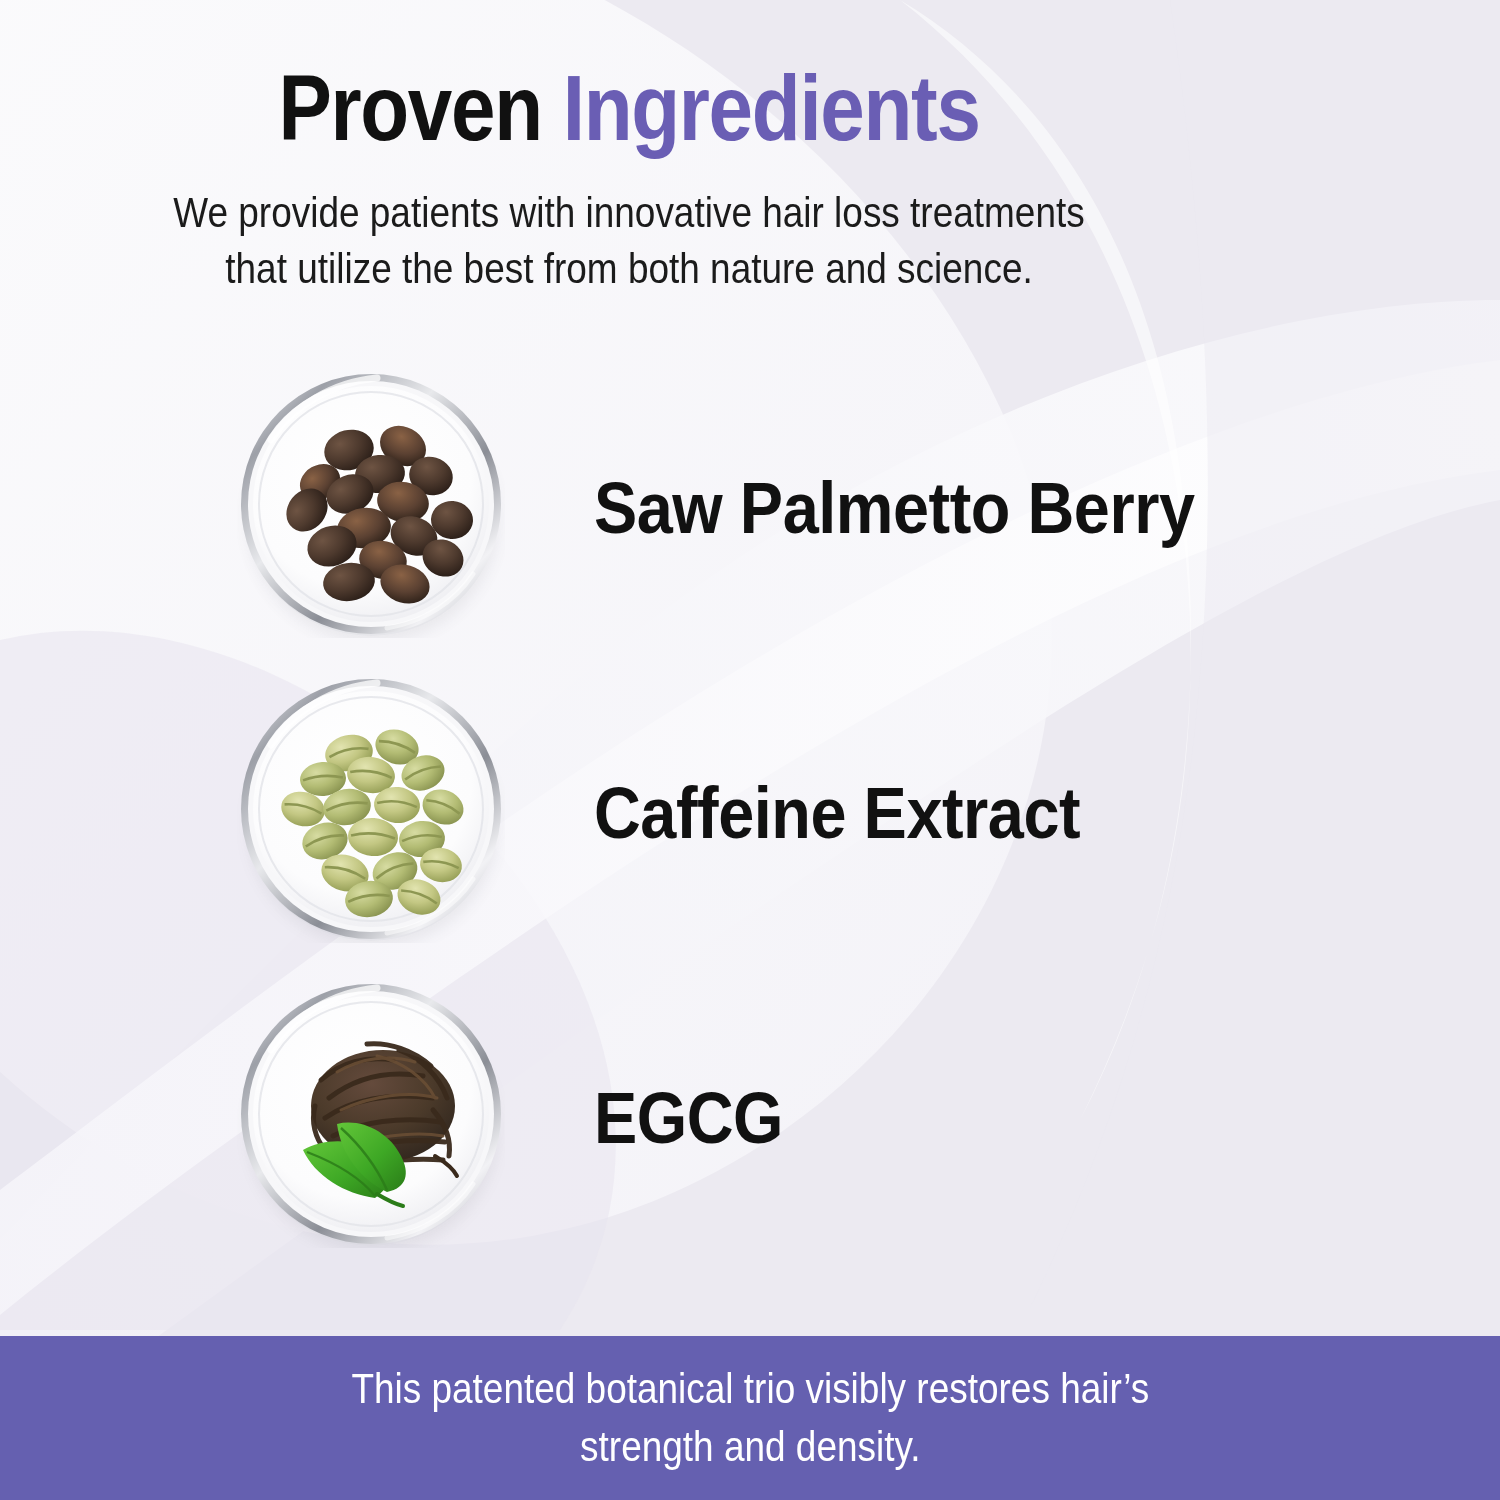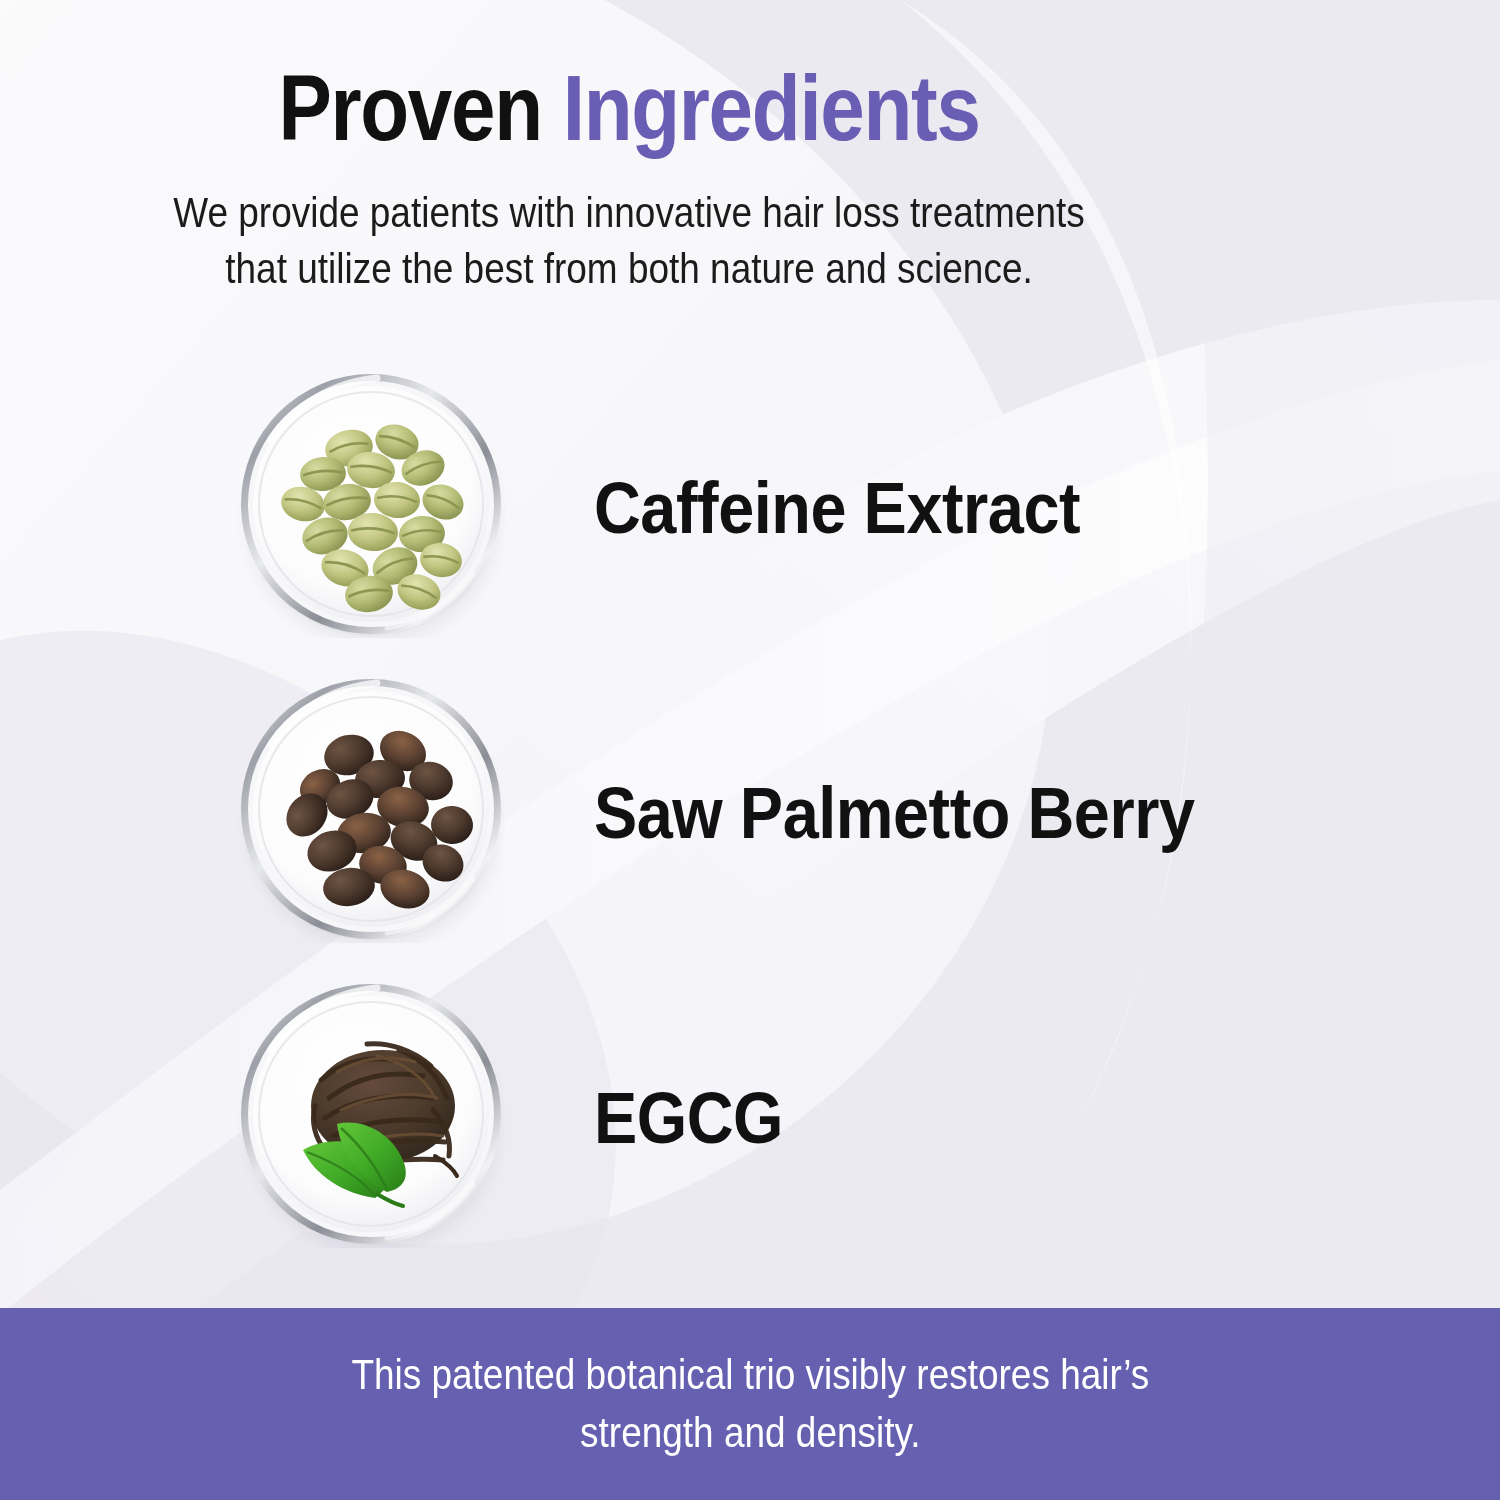--- a/index.html
+++ b/index.html
@@ -103,21 +103,21 @@
     transform-origin: left center;
     margin-left: 72px;
   }
 
   
   .banner {
     position: absolute;
     left: 0;
     bottom: 0;
     width: 1500px;
-    height: 192px;
+    height: 164px;
     background: #6560B0;
     z-index: 6;
     display: flex;
     align-items: center;
     justify-content: center;
   }
   .banner-text {
     margin: 0;
     text-align: center;
     color: #ffffff;
@@ -170,138 +170,20 @@
     </svg>
   </div>
 
   <div class="header">
     <h1 class="page-title"><span class="title-part-1">Proven </span><span class="title-part-2">Ingredients</span></h1>
     <p class="subtitle">We provide patients with innovative hair loss treatments
 that utilize the best from both nature and science.</p>
   </div>
 
   <div class="rows">
-
-    <div class="row">
-      <div class="dish-wrap">
-        <div class="dish">
-          <svg viewBox="0 0 268 268" width="268" height="268" xmlns="http://www.w3.org/2000/svg">
-            <defs>
-              <radialGradient id="d2fill" cx="45%" cy="38%" r="66%">
-                <stop offset="0%" stop-color="#FFFFFF"></stop>
-                <stop offset="72%" stop-color="#FCFCFD"></stop>
-                <stop offset="100%" stop-color="#EDEDF1"></stop>
-              </radialGradient>
-              <linearGradient id="d2rim" x1="0" y1="0" x2="1" y2="1">
-                <stop offset="0%" stop-color="#FFFFFF"></stop>
-                <stop offset="18%" stop-color="#9DA0A8"></stop>
-                <stop offset="40%" stop-color="#E8E9EC"></stop>
-                <stop offset="62%" stop-color="#8B8E96"></stop>
-                <stop offset="82%" stop-color="#F2F2F5"></stop>
-                <stop offset="100%" stop-color="#A6A9B1"></stop>
-              </linearGradient>
-              <radialGradient id="g1" cx="36%" cy="30%" r="74%">
-                <stop offset="0%" stop-color="#E2E4B0"></stop>
-                <stop offset="55%" stop-color="#C3C783"></stop>
-                <stop offset="100%" stop-color="#97A058"></stop>
-              </radialGradient>
-              <radialGradient id="g2" cx="36%" cy="30%" r="74%">
-                <stop offset="0%" stop-color="#D7DCA2"></stop>
-                <stop offset="55%" stop-color="#B3BC74"></stop>
-                <stop offset="100%" stop-color="#8A9451"></stop>
-              </radialGradient>
-              <filter id="sh2" x="-30%" y="-30%" width="170%" height="170%">
-                <feDropShadow dx="2" dy="7" stdDeviation="7" flood-color="#6a6a72" flood-opacity="0.33"></feDropShadow>
-              </filter>
-            </defs>
-
-            <ellipse cx="134" cy="142" rx="126" ry="124" fill="#BFC0C7" opacity="0.30" filter="url(#sh2)"></ellipse>
-            <circle cx="134" cy="134" r="130" fill="url(#d2rim)"></circle>
-            <circle cx="134" cy="134" r="123" fill="#F7F7F9"></circle>
-            <circle cx="134" cy="134" r="118" fill="url(#d2fill)"></circle>
-            <circle cx="134" cy="134" r="112" fill="none" stroke="#E2E3E8" stroke-width="2" opacity="0.8"></circle>
-
-            <g>
-              <g transform="rotate(-12 112 78)">
-                  <ellipse cx="112" cy="78" rx="24" ry="18" fill="url(#g1)"></ellipse>
-                <path d="M 92 78 Q 112 71 132 78" stroke="#8D9752" stroke-width="2.6" fill="none"></path>
-                </g>
-              <g transform="rotate(18 160 72)">
-                  <ellipse cx="160" cy="72" rx="22" ry="17" fill="url(#g2)"></ellipse>
-                <path d="M 141 72 Q 160 66 179 72" stroke="#8D9752" stroke-width="2.6" fill="none"></path>
-                </g>
-              <g transform="rotate(-4 86 104)">
-                  <ellipse cx="86" cy="104" rx="23" ry="17" fill="url(#g2)"></ellipse>
-                <path d="M 66 104 Q 86 98 106 104" stroke="#8D9752" stroke-width="2.6" fill="none"></path>
-                </g>
-              <g transform="rotate(8 134 100)">
-                  <ellipse cx="134" cy="100" rx="24" ry="18" fill="url(#g1)"></ellipse>
-                <path d="M 113 100 Q 134 93 155 100" stroke="#8D9752" stroke-width="2.6" fill="none"></path>
-                </g>
-              <g transform="rotate(-20 186 98)">
-                  <ellipse cx="186" cy="98" rx="22" ry="17" fill="url(#g2)"></ellipse>
-                <path d="M 167 98 Q 186 92 205 98" stroke="#8D9752" stroke-width="2.6" fill="none"></path>
-                </g>
-              <g transform="rotate(14 66 134)">
-                  <ellipse cx="66" cy="134" rx="22" ry="17" fill="url(#g1)"></ellipse>
-                <path d="M 47 134 Q 66 128 85 134" stroke="#8D9752" stroke-width="2.6" fill="none"></path>
-                </g>
-              <g transform="rotate(-10 110 132)">
-                  <ellipse cx="110" cy="132" rx="24" ry="18" fill="url(#g2)"></ellipse>
-                <path d="M 89 132 Q 110 125 131 132" stroke="#8D9752" stroke-width="2.6" fill="none"></path>
-                </g>
-              <g transform="rotate(6 160 130)">
-                  <ellipse cx="160" cy="130" rx="23" ry="18" fill="url(#g1)"></ellipse>
-                <path d="M 140 130 Q 160 123 180 130" stroke="#8D9752" stroke-width="2.6" fill="none"></path>
-                </g>
-              <g transform="rotate(22 206 132)">
-                  <ellipse cx="206" cy="132" rx="21" ry="17" fill="url(#g2)"></ellipse>
-                <path d="M 188 132 Q 206 126 224 132" stroke="#8D9752" stroke-width="2.6" fill="none"></path>
-                </g>
-              <g transform="rotate(-16 88 166)">
-                  <ellipse cx="88" cy="166" rx="23" ry="18" fill="url(#g2)"></ellipse>
-                <path d="M 68 166 Q 88 159 108 166" stroke="#8D9752" stroke-width="2.6" fill="none"></path>
-                </g>
-              <g transform="rotate(4 136 162)">
-                  <ellipse cx="136" cy="162" rx="25" ry="19" fill="url(#g1)"></ellipse>
-                <path d="M 114 162 Q 136 155 158 162" stroke="#8D9752" stroke-width="2.6" fill="none"></path>
-                </g>
-              <g transform="rotate(-6 185 164)">
-                  <ellipse cx="185" cy="164" rx="23" ry="18" fill="url(#g2)"></ellipse>
-                <path d="M 165 164 Q 185 157 205 164" stroke="#8D9752" stroke-width="2.6" fill="none"></path>
-                </g>
-              <g transform="rotate(16 108 198)">
-                  <ellipse cx="108" cy="198" rx="24" ry="18" fill="url(#g1)"></ellipse>
-                <path d="M 87 198 Q 108 191 129 198" stroke="#8D9752" stroke-width="2.6" fill="none"></path>
-                </g>
-              <g transform="rotate(-22 158 196)">
-                  <ellipse cx="158" cy="196" rx="23" ry="18" fill="url(#g2)"></ellipse>
-                <path d="M 138 196 Q 158 189 178 196" stroke="#8D9752" stroke-width="2.6" fill="none"></path>
-                </g>
-              <g transform="rotate(10 204 190)">
-                  <ellipse cx="204" cy="190" rx="21" ry="17" fill="url(#g1)"></ellipse>
-                <path d="M 186 190 Q 204 184 222 190" stroke="#8D9752" stroke-width="2.6" fill="none"></path>
-                </g>
-              <g transform="rotate(-8 132 224)">
-                  <ellipse cx="132" cy="224" rx="24" ry="18" fill="url(#g2)"></ellipse>
-                <path d="M 111 224 Q 132 217 153 224" stroke="#8D9752" stroke-width="2.6" fill="none"></path>
-                </g>
-              <g transform="rotate(20 182 222)">
-                  <ellipse cx="182" cy="222" rx="22" ry="17" fill="url(#g1)"></ellipse>
-                <path d="M 163 222 Q 182 216 201 222" stroke="#8D9752" stroke-width="2.6" fill="none"></path>
-                </g>
-            </g>
-
-            <path d="M 34 70 C 56 36 96 12 140 8" stroke="#FFFFFF" stroke-width="7" fill="none" opacity="0.75" stroke-linecap="round"></path>
-            <path d="M 236 204 C 218 232 186 252 150 258" stroke="#FFFFFF" stroke-width="5" fill="none" opacity="0.5" stroke-linecap="round"></path>
-          </svg>
-        </div>
-      </div>
-      <div class="ing-label">Caffeine Extract</div>
-    </div>
 
     <div class="row">
       <div class="dish-wrap">
         <div class="dish">
           <svg viewBox="0 0 268 268" width="268" height="268" xmlns="http://www.w3.org/2000/svg">
             <defs>
               <radialGradient id="d1fill" cx="45%" cy="38%" r="66%">
                 <stop offset="0%" stop-color="#FFFFFF"></stop>
                 <stop offset="72%" stop-color="#FCFCFD"></stop>
                 <stop offset="100%" stop-color="#EDEDF1"></stop>
@@ -353,20 +235,138 @@
               <ellipse cx="168" cy="214" rx="25" ry="19" fill="url(#b1b)" transform="rotate(16 168 214)"></ellipse>
               <ellipse cx="206" cy="188" rx="21" ry="18" fill="url(#b1)" transform="rotate(26 206 188)"></ellipse>
             </g>
 
             <path d="M 34 70 C 56 36 96 12 140 8" stroke="#FFFFFF" stroke-width="7" fill="none" opacity="0.75" stroke-linecap="round"></path>
             <path d="M 236 204 C 218 232 186 252 150 258" stroke="#FFFFFF" stroke-width="5" fill="none" opacity="0.5" stroke-linecap="round"></path>
           </svg>
         </div>
       </div>
       <div class="ing-label">Saw Palmetto Berry</div>
+    </div>
+
+    <div class="row">
+      <div class="dish-wrap">
+        <div class="dish">
+          <svg viewBox="0 0 268 268" width="268" height="268" xmlns="http://www.w3.org/2000/svg">
+            <defs>
+              <radialGradient id="d2fill" cx="45%" cy="38%" r="66%">
+                <stop offset="0%" stop-color="#FFFFFF"></stop>
+                <stop offset="72%" stop-color="#FCFCFD"></stop>
+                <stop offset="100%" stop-color="#EDEDF1"></stop>
+              </radialGradient>
+              <linearGradient id="d2rim" x1="0" y1="0" x2="1" y2="1">
+                <stop offset="0%" stop-color="#FFFFFF"></stop>
+                <stop offset="18%" stop-color="#9DA0A8"></stop>
+                <stop offset="40%" stop-color="#E8E9EC"></stop>
+                <stop offset="62%" stop-color="#8B8E96"></stop>
+                <stop offset="82%" stop-color="#F2F2F5"></stop>
+                <stop offset="100%" stop-color="#A6A9B1"></stop>
+              </linearGradient>
+              <radialGradient id="g1" cx="36%" cy="30%" r="74%">
+                <stop offset="0%" stop-color="#E2E4B0"></stop>
+                <stop offset="55%" stop-color="#C3C783"></stop>
+                <stop offset="100%" stop-color="#97A058"></stop>
+              </radialGradient>
+              <radialGradient id="g2" cx="36%" cy="30%" r="74%">
+                <stop offset="0%" stop-color="#D7DCA2"></stop>
+                <stop offset="55%" stop-color="#B3BC74"></stop>
+                <stop offset="100%" stop-color="#8A9451"></stop>
+              </radialGradient>
+              <filter id="sh2" x="-30%" y="-30%" width="170%" height="170%">
+                <feDropShadow dx="2" dy="7" stdDeviation="7" flood-color="#6a6a72" flood-opacity="0.33"></feDropShadow>
+              </filter>
+            </defs>
+
+            <ellipse cx="134" cy="142" rx="126" ry="124" fill="#BFC0C7" opacity="0.30" filter="url(#sh2)"></ellipse>
+            <circle cx="134" cy="134" r="130" fill="url(#d2rim)"></circle>
+            <circle cx="134" cy="134" r="123" fill="#F7F7F9"></circle>
+            <circle cx="134" cy="134" r="118" fill="url(#d2fill)"></circle>
+            <circle cx="134" cy="134" r="112" fill="none" stroke="#E2E3E8" stroke-width="2" opacity="0.8"></circle>
+
+            <g>
+              <g transform="rotate(-12 112 78)">
+                  <ellipse cx="112" cy="78" rx="24" ry="18" fill="url(#g1)"></ellipse>
+                <path d="M 92 78 Q 112 71 132 78" stroke="#8D9752" stroke-width="2.6" fill="none"></path>
+                </g>
+              <g transform="rotate(18 160 72)">
+                  <ellipse cx="160" cy="72" rx="22" ry="17" fill="url(#g2)"></ellipse>
+                <path d="M 141 72 Q 160 66 179 72" stroke="#8D9752" stroke-width="2.6" fill="none"></path>
+                </g>
+              <g transform="rotate(-4 86 104)">
+                  <ellipse cx="86" cy="104" rx="23" ry="17" fill="url(#g2)"></ellipse>
+                <path d="M 66 104 Q 86 98 106 104" stroke="#8D9752" stroke-width="2.6" fill="none"></path>
+                </g>
+              <g transform="rotate(8 134 100)">
+                  <ellipse cx="134" cy="100" rx="24" ry="18" fill="url(#g1)"></ellipse>
+                <path d="M 113 100 Q 134 93 155 100" stroke="#8D9752" stroke-width="2.6" fill="none"></path>
+                </g>
+              <g transform="rotate(-20 186 98)">
+                  <ellipse cx="186" cy="98" rx="22" ry="17" fill="url(#g2)"></ellipse>
+                <path d="M 167 98 Q 186 92 205 98" stroke="#8D9752" stroke-width="2.6" fill="none"></path>
+                </g>
+              <g transform="rotate(14 66 134)">
+                  <ellipse cx="66" cy="134" rx="22" ry="17" fill="url(#g1)"></ellipse>
+                <path d="M 47 134 Q 66 128 85 134" stroke="#8D9752" stroke-width="2.6" fill="none"></path>
+                </g>
+              <g transform="rotate(-10 110 132)">
+                  <ellipse cx="110" cy="132" rx="24" ry="18" fill="url(#g2)"></ellipse>
+                <path d="M 89 132 Q 110 125 131 132" stroke="#8D9752" stroke-width="2.6" fill="none"></path>
+                </g>
+              <g transform="rotate(6 160 130)">
+                  <ellipse cx="160" cy="130" rx="23" ry="18" fill="url(#g1)"></ellipse>
+                <path d="M 140 130 Q 160 123 180 130" stroke="#8D9752" stroke-width="2.6" fill="none"></path>
+                </g>
+              <g transform="rotate(22 206 132)">
+                  <ellipse cx="206" cy="132" rx="21" ry="17" fill="url(#g2)"></ellipse>
+                <path d="M 188 132 Q 206 126 224 132" stroke="#8D9752" stroke-width="2.6" fill="none"></path>
+                </g>
+              <g transform="rotate(-16 88 166)">
+                  <ellipse cx="88" cy="166" rx="23" ry="18" fill="url(#g2)"></ellipse>
+                <path d="M 68 166 Q 88 159 108 166" stroke="#8D9752" stroke-width="2.6" fill="none"></path>
+                </g>
+              <g transform="rotate(4 136 162)">
+                  <ellipse cx="136" cy="162" rx="25" ry="19" fill="url(#g1)"></ellipse>
+                <path d="M 114 162 Q 136 155 158 162" stroke="#8D9752" stroke-width="2.6" fill="none"></path>
+                </g>
+              <g transform="rotate(-6 185 164)">
+                  <ellipse cx="185" cy="164" rx="23" ry="18" fill="url(#g2)"></ellipse>
+                <path d="M 165 164 Q 185 157 205 164" stroke="#8D9752" stroke-width="2.6" fill="none"></path>
+                </g>
+              <g transform="rotate(16 108 198)">
+                  <ellipse cx="108" cy="198" rx="24" ry="18" fill="url(#g1)"></ellipse>
+                <path d="M 87 198 Q 108 191 129 198" stroke="#8D9752" stroke-width="2.6" fill="none"></path>
+                </g>
+              <g transform="rotate(-22 158 196)">
+                  <ellipse cx="158" cy="196" rx="23" ry="18" fill="url(#g2)"></ellipse>
+                <path d="M 138 196 Q 158 189 178 196" stroke="#8D9752" stroke-width="2.6" fill="none"></path>
+                </g>
+              <g transform="rotate(10 204 190)">
+                  <ellipse cx="204" cy="190" rx="21" ry="17" fill="url(#g1)"></ellipse>
+                <path d="M 186 190 Q 204 184 222 190" stroke="#8D9752" stroke-width="2.6" fill="none"></path>
+                </g>
+              <g transform="rotate(-8 132 224)">
+                  <ellipse cx="132" cy="224" rx="24" ry="18" fill="url(#g2)"></ellipse>
+                <path d="M 111 224 Q 132 217 153 224" stroke="#8D9752" stroke-width="2.6" fill="none"></path>
+                </g>
+              <g transform="rotate(20 182 222)">
+                  <ellipse cx="182" cy="222" rx="22" ry="17" fill="url(#g1)"></ellipse>
+                <path d="M 163 222 Q 182 216 201 222" stroke="#8D9752" stroke-width="2.6" fill="none"></path>
+                </g>
+            </g>
+
+            <path d="M 34 70 C 56 36 96 12 140 8" stroke="#FFFFFF" stroke-width="7" fill="none" opacity="0.75" stroke-linecap="round"></path>
+            <path d="M 236 204 C 218 232 186 252 150 258" stroke="#FFFFFF" stroke-width="5" fill="none" opacity="0.5" stroke-linecap="round"></path>
+          </svg>
+        </div>
+      </div>
+      <div class="ing-label">Caffeine Extract</div>
     </div>
 
     <div class="row">
       <div class="dish-wrap">
         <div class="dish">
           <svg viewBox="0 0 268 268" width="268" height="268" xmlns="http://www.w3.org/2000/svg">
             <defs>
               <radialGradient id="d3fill" cx="45%" cy="38%" r="66%">
                 <stop offset="0%" stop-color="#FFFFFF"></stop>
                 <stop offset="72%" stop-color="#FCFCFD"></stop>

